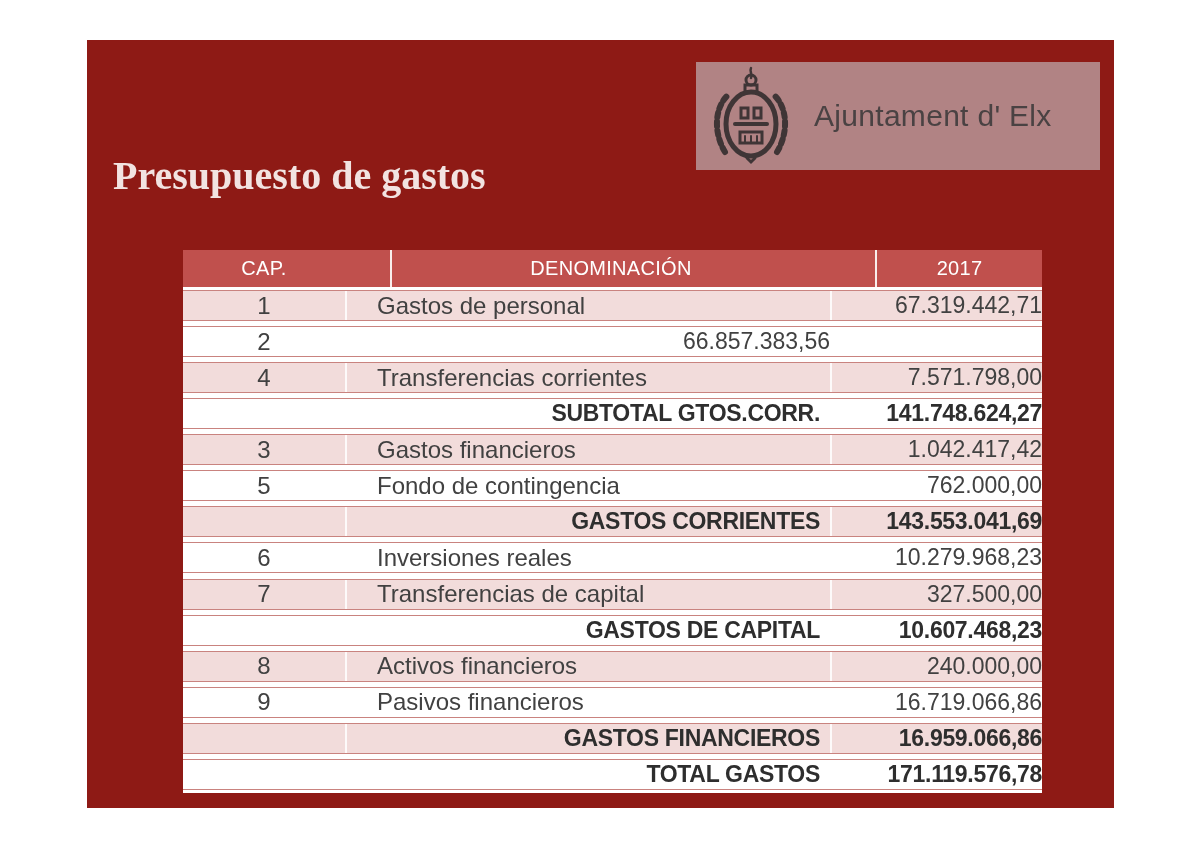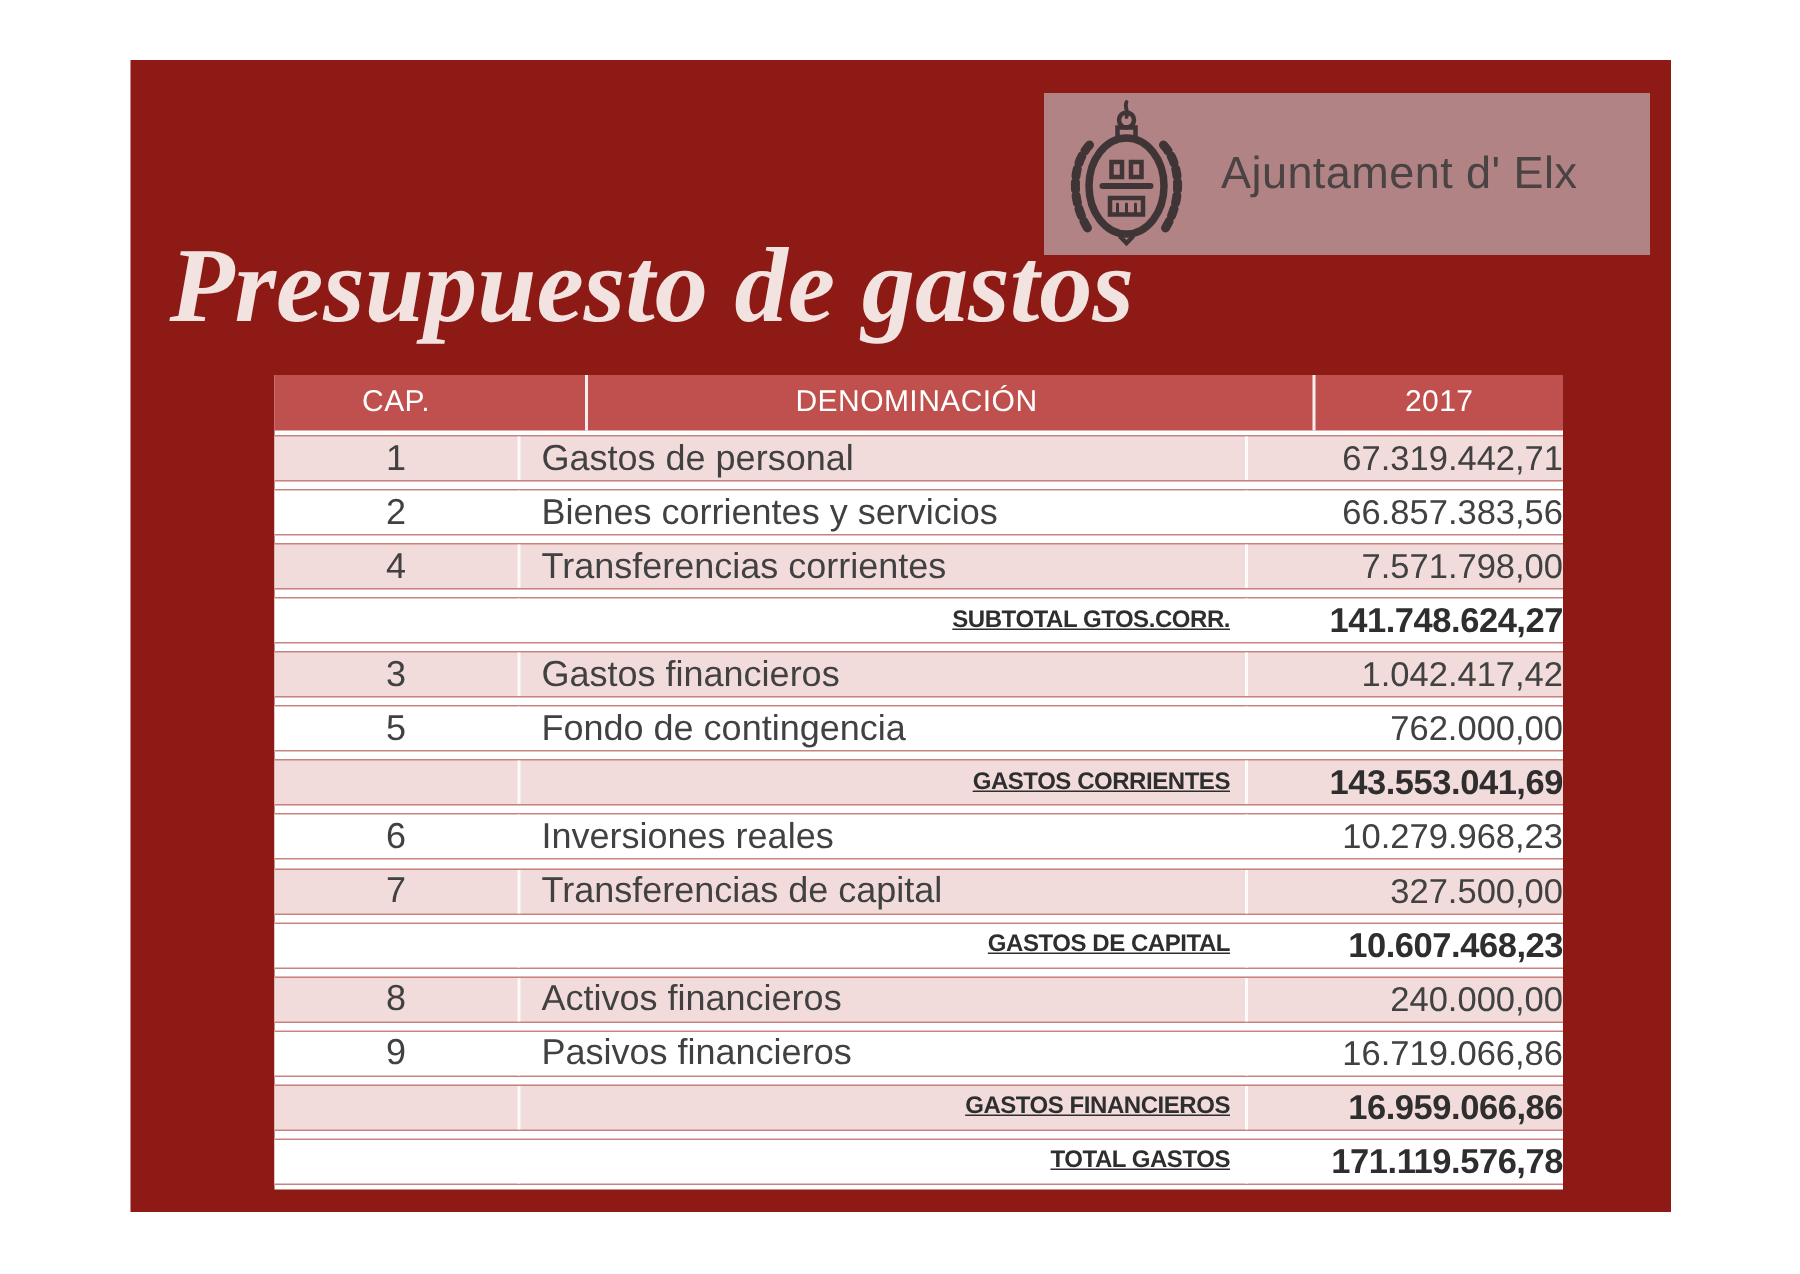--- a/index.html
+++ b/index.html
@@ -35,23 +35,22 @@
     color: #4a4243;
     margin-left: 22px;
     letter-spacing: 0.3px;
     font-weight: 500;
   }
   
   .title {
     position: absolute;
     left: 26px; top: 116px;
     font-family: "Liberation Serif", "DejaVu Serif", serif;
-    font-style: italic;
     font-weight: 600;
-    font-size: 71px;
+    font-size: 40px;
     line-height: 1.0;
     color: #f2e3e1;
     white-space: nowrap;
   }
   
   .table {
     position: absolute;
     left: 96px; top: 210px;
     width: 859px;
     background: #ffffff;
@@ -94,37 +93,36 @@
   .row.pink { background: #f2dcdb; }
   .cell {
     display: flex;
     align-items: center;
     height: 100%;
     overflow: hidden;
   }
   .cell-cap { justify-content: center; }
   .cell-label {
     justify-content: flex-start;
-    padding-left: 14px;
+    padding-left: 30px;
     border-left: 2px solid rgba(255,255,255,0.85);
   }
   .cell-amount {
     justify-content: flex-end;
     padding-right: 0;
     border-left: 2px solid rgba(255,255,255,0.85);
     font-size: 23px;
   }
   .row.total-row { color: #2e2e2e; }
   .row.total-row .cell-label {
     justify-content: flex-end;
     padding-right: 10px;
     font-weight: bold;
     letter-spacing: -0.3px;
-    font-size: 16px;
-    text-decoration: underline;
+    font-size: 23px;
   }
   .row.total-row .cell-amount {
     font-weight: bold;
     letter-spacing: -0.3px;
     text-align: center;
   }
 </style>
 </head>
 <body>
 
@@ -163,21 +161,20 @@
       <div class="th sep">2017</div>
     </div>
     <div class="tbody" id="table-body">
         <div class="row pink">
           <div class="cell cell-cap">1</div>
           <div class="cell cell-label">Gastos de personal</div>
           <div class="cell cell-amount">67.319.442,71</div>
         </div>
         <div class="row white">
           <div class="cell cell-cap">2</div>
-          <div class="cell cell-label">Bienes corrientes y servicios</div>
           <div class="cell cell-amount">66.857.383,56</div>
         </div>
         <div class="row pink">
           <div class="cell cell-cap">4</div>
           <div class="cell cell-label">Transferencias corrientes</div>
           <div class="cell cell-amount">7.571.798,00</div>
         </div>
         <div class="row white total-row">
           <div class="cell cell-cap"></div>
           <div class="cell cell-label">SUBTOTAL GTOS.CORR.</div>

